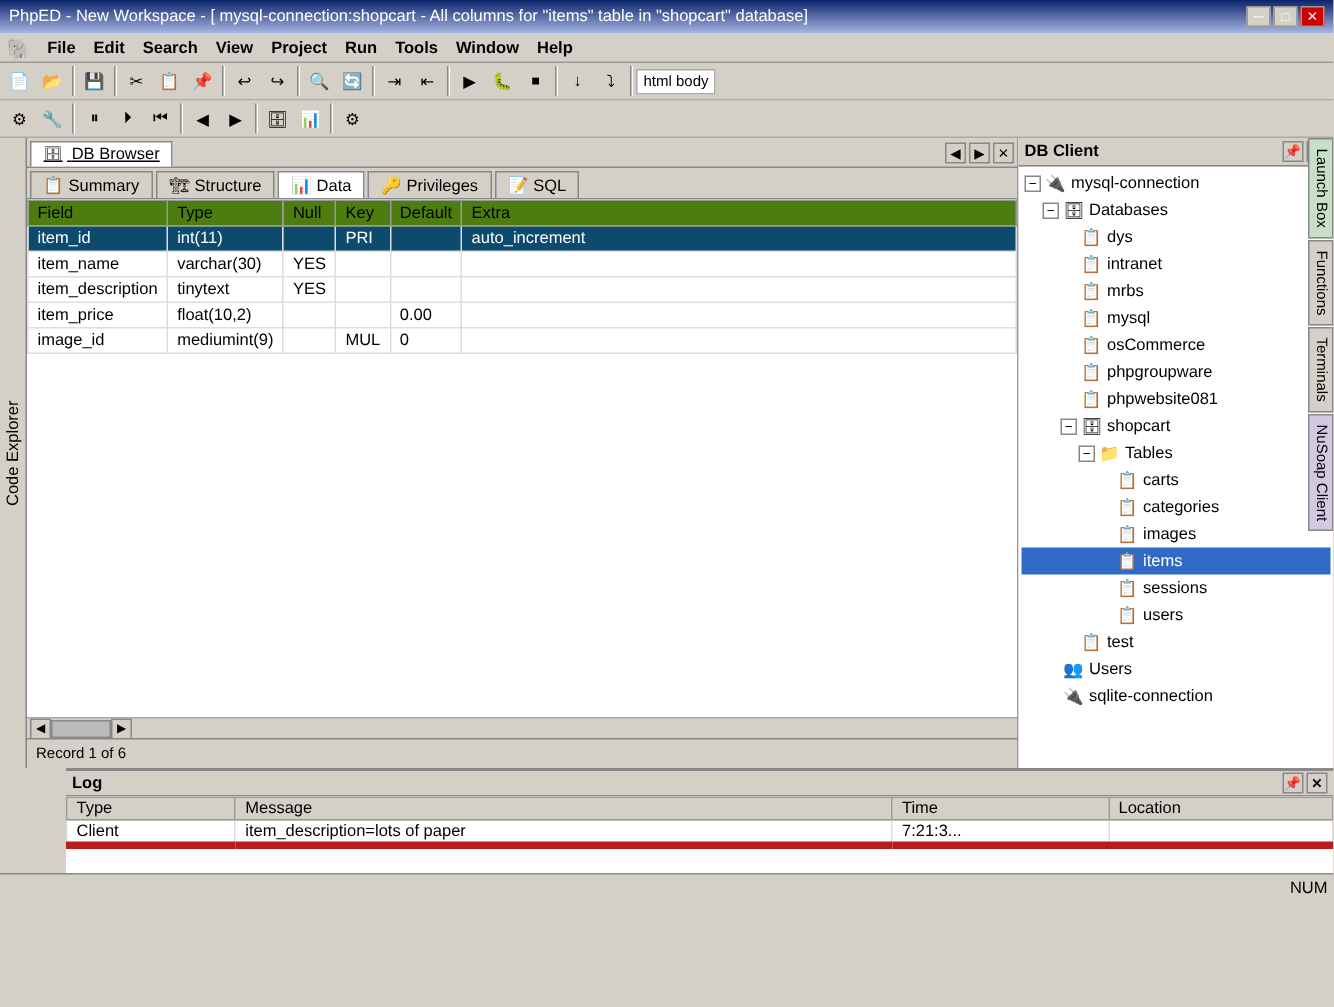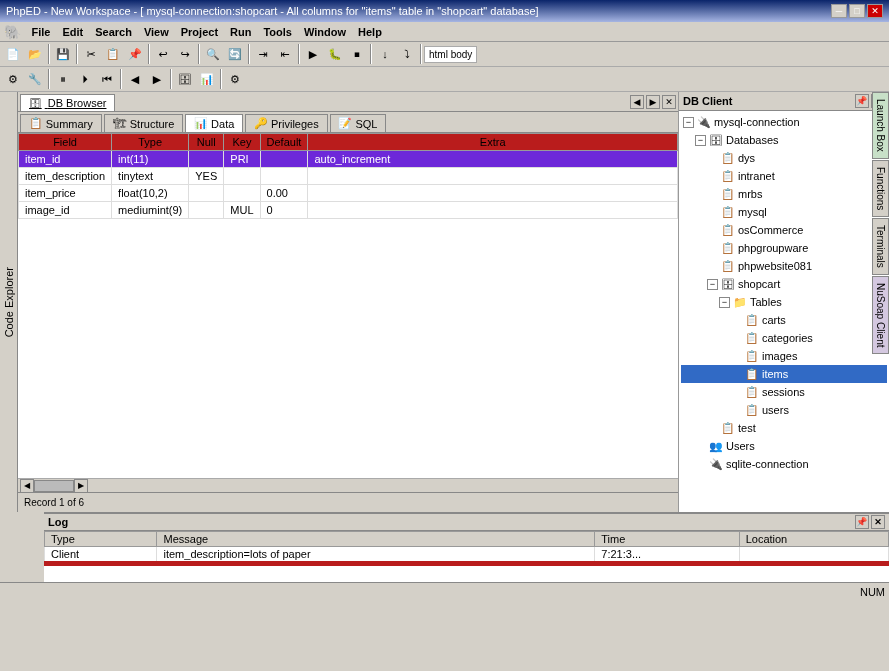--- a/index.html
+++ b/index.html
@@ -122,33 +122,33 @@
       flex: 1;
       overflow: auto;
       background: white;
     }
     table {
       width: 100%;
       border-collapse: collapse;
       font-size: 11px;
     }
     th {
-      background: #b91c1c;
+      background: #4d7c0f;
       border: 1px solid #999;
       padding: 2px 6px;
-      text-align: center;
+      text-align: left;
       font-weight: normal;
       white-space: nowrap;
     }
     td {
       border: 1px solid #ddd;
       padding: 2px 6px;
       white-space: nowrap;
     }
-    tr.selected td { background: #6d28d9; color: white; }
+    tr.selected td { background: #0c4a6e; color: white; }
 
     
     .status-bar {
       background: #d4d0c8;
       border-top: 1px solid #888;
       padding: 2px 6px;
       font-size: 10px;
       height: 20px;
       display: flex;
       align-items: center;
@@ -425,20 +425,28 @@
           </tr>
         </thead>
         <tbody id="table-body">
         <tr class="selected">
               <td>item_id</td>
               <td>int(11)</td>
               <td></td>
               <td>PRI</td>
               <td></td>
               <td>auto_increment</td>
+            </tr>
+            <tr>
+              <td>item_name</td>
+              <td>varchar(30)</td>
+              <td>YES</td>
+              <td></td>
+              <td></td>
+              <td></td>
             </tr>
             <tr>
               <td>item_description</td>
               <td>tinytext</td>
               <td>YES</td>
               <td></td>
               <td></td>
               <td></td>
             </tr>
             <tr>

